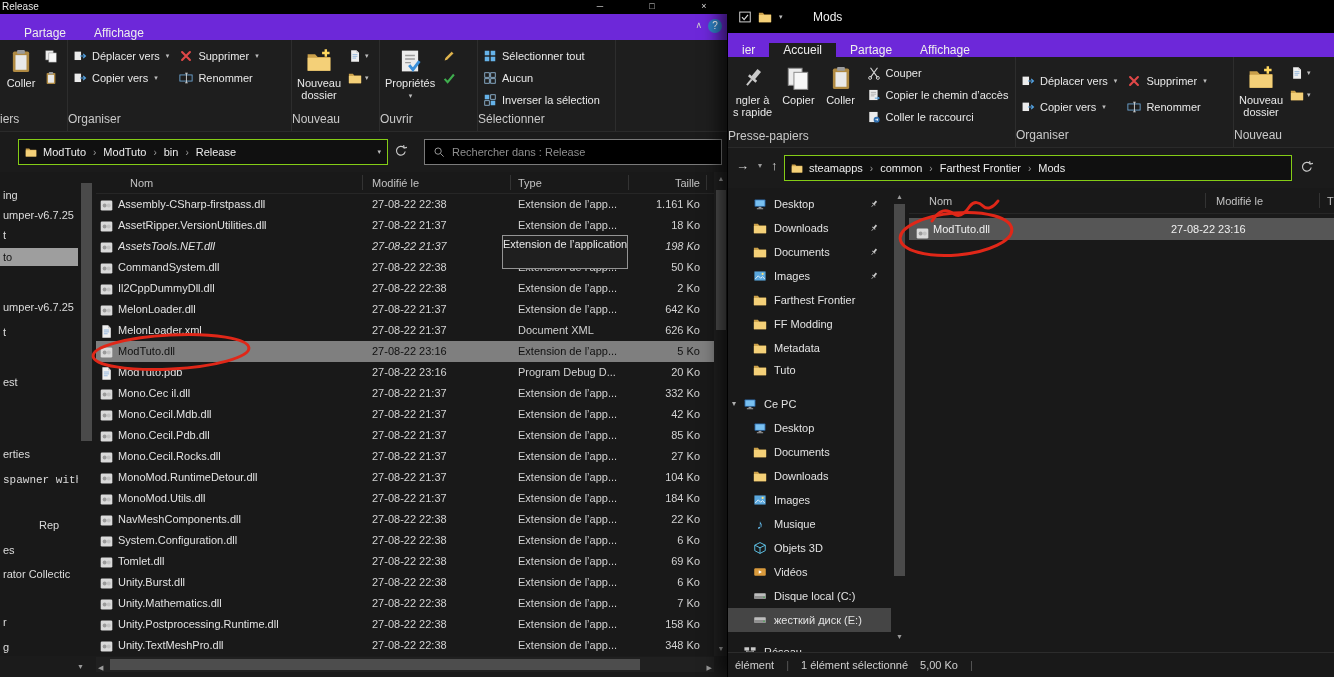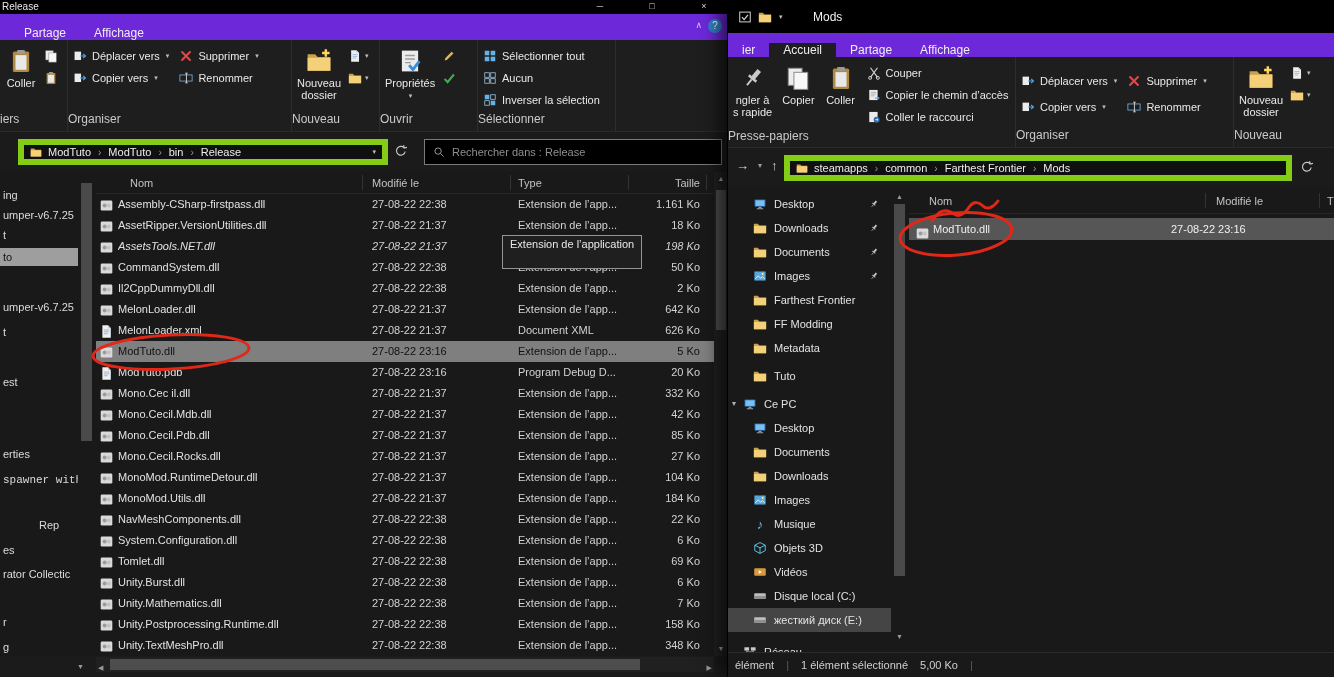--- a/index.html
+++ b/index.html
@@ -39,21 +39,21 @@
 .bigbtn .lbl{font-size:11px;line-height:12px;text-align:center;color:#e8e8e8;white-space:nowrap}
 .smallbtn{display:flex;align-items:center;gap:5px;height:22px;padding:0 5px;color:#e8e8e8;white-space:nowrap}
 .btncol{display:flex;flex-direction:column;justify-content:flex-start}
 .btncol.mid{padding-top:6px}
 .btncol.mid .smallbtn{height:26px}
 .minicol{display:flex;flex-direction:column;gap:8px;padding:4px 2px 0}
 .minibtn{display:flex;align-items:center;gap:2px}
 .caret{font-size:7px;color:#bdbdbd;margin-left:1px}
 
 .addr{position:relative;height:40px;background:#1b1b1b}
-.crumbbox{position:absolute;left:18px;top:7px;width:370px;height:26px;background:#101010;border:6px solid #84cc16;display:flex;align-items:center;gap:6px;padding:0 6px}
+.crumbbox{position:absolute;left:18px;top:7px;width:370px;height:26px;background:#101010;border:1px solid #84cc16;display:flex;align-items:center;gap:6px;padding:0 6px}
 .wr .crumbbox{left:56px;width:508px}
 .crumbs{display:flex;align-items:center;gap:7px;flex:1;overflow:hidden;white-space:nowrap}
 .crumb{color:#ededed}
 .csep{color:#9a9a9a;font-size:10px}
 .cend{margin-left:auto}
 .refreshbtn{position:absolute;left:394px;top:12px}
 .wr .refreshbtn{left:572px}
 .searchbox{position:absolute;left:424px;top:7px;width:298px;height:26px;background:#000000;border:1px solid #7a7a7a;display:flex;align-items:center;gap:7px;padding:6px 8px}
 .searchbox input{flex:1;background:transparent;border:none;outline:none;color:#bdbdbd;font-size:11px;font-family:inherit}
 .searchbox input::placeholder{color:#8f8f8f}
@@ -74,21 +74,21 @@
 .rows{position:absolute;left:0;top:22px;width:100%;bottom:0}
 .file-row{position:absolute;left:0;width:618px;height:21px}
 .file-row.sel{background:#7f7f7f}
 .fcell{position:absolute;height:21px;line-height:21px;white-space:nowrap;overflow:hidden;color:#e2e2e2;font-size:11px}
 .file-row.sel .fcell{color:#101010}
 .c-icon{left:3px;top:3px;height:15px;line-height:15px}
 .c-name{left:22px;width:242px}
 .c-date{left:276px;width:140px;color:#d2d2d2}
 .c-type{left:422px;width:100px;color:#d2d2d2}
 .c-size{left:524px;width:80px;text-align:right;color:#d2d2d2}
-.tooltip{position:absolute;left:406px;top:63px;height:34px;line-height:17px;padding:0 7px;background:#1f1f1f;border:1px solid #949494;color:#e8e8e8;z-index:6;white-space:nowrap}
+.tooltip{position:absolute;left:406px;top:63px;height:34px;line-height:17px;padding:0 0;background:#1f1f1f;border:1px solid #949494;color:#e8e8e8;z-index:6;white-space:nowrap}
 .vscroll{position:absolute;right:2px;top:0;width:14px;height:100%;background:#202020}
 .sarr{display:block;text-align:center;font-size:7px;color:#9a9a9a;height:14px;line-height:14px}
 .sarr.bottom{position:absolute;bottom:0;left:0;width:100%}
 .vthumb{position:absolute;left:2px;top:18px;width:10px;height:140px;background:#4d4d4d}
 .navdown{position:absolute;left:77px;bottom:7px;font-size:7px;color:#9a9a9a}
 .hscroll{position:absolute;left:96px;bottom:5px;width:618px;height:15px;background:#202020}
 .hscroll .l{position:absolute;left:2px;top:4px}
 .hscroll .r{position:absolute;right:2px;top:4px}
 .hscroll .sarr{display:inline;height:auto}
 .hthumb{position:absolute;left:14px;top:2px;width:530px;height:11px;background:#4d4d4d}
@@ -897,21 +897,21 @@
               <use href="#i-folder"></use>
             </svg>
             <span class="sblabel">FF Modding</span>
           </div>
           <div class="sbitem lv2" style="top: 148px;">
             <svg class="ic14">
               <use href="#i-folder"></use>
             </svg>
             <span class="sblabel">Metadata</span>
           </div>
-          <div class="sbitem lv2" style="top: 176px;">
+          <div class="sbitem lv2" style="top: 170px;">
             <svg class="ic14">
               <use href="#i-folder"></use>
             </svg>
             <span class="sblabel">Tuto</span>
           </div>
           <div class="sbitem lv1" style="top: 204px;">
             <span class="chev">▾</span>
             <svg class="ic14">
               <use href="#i-monitor"></use>
             </svg>

